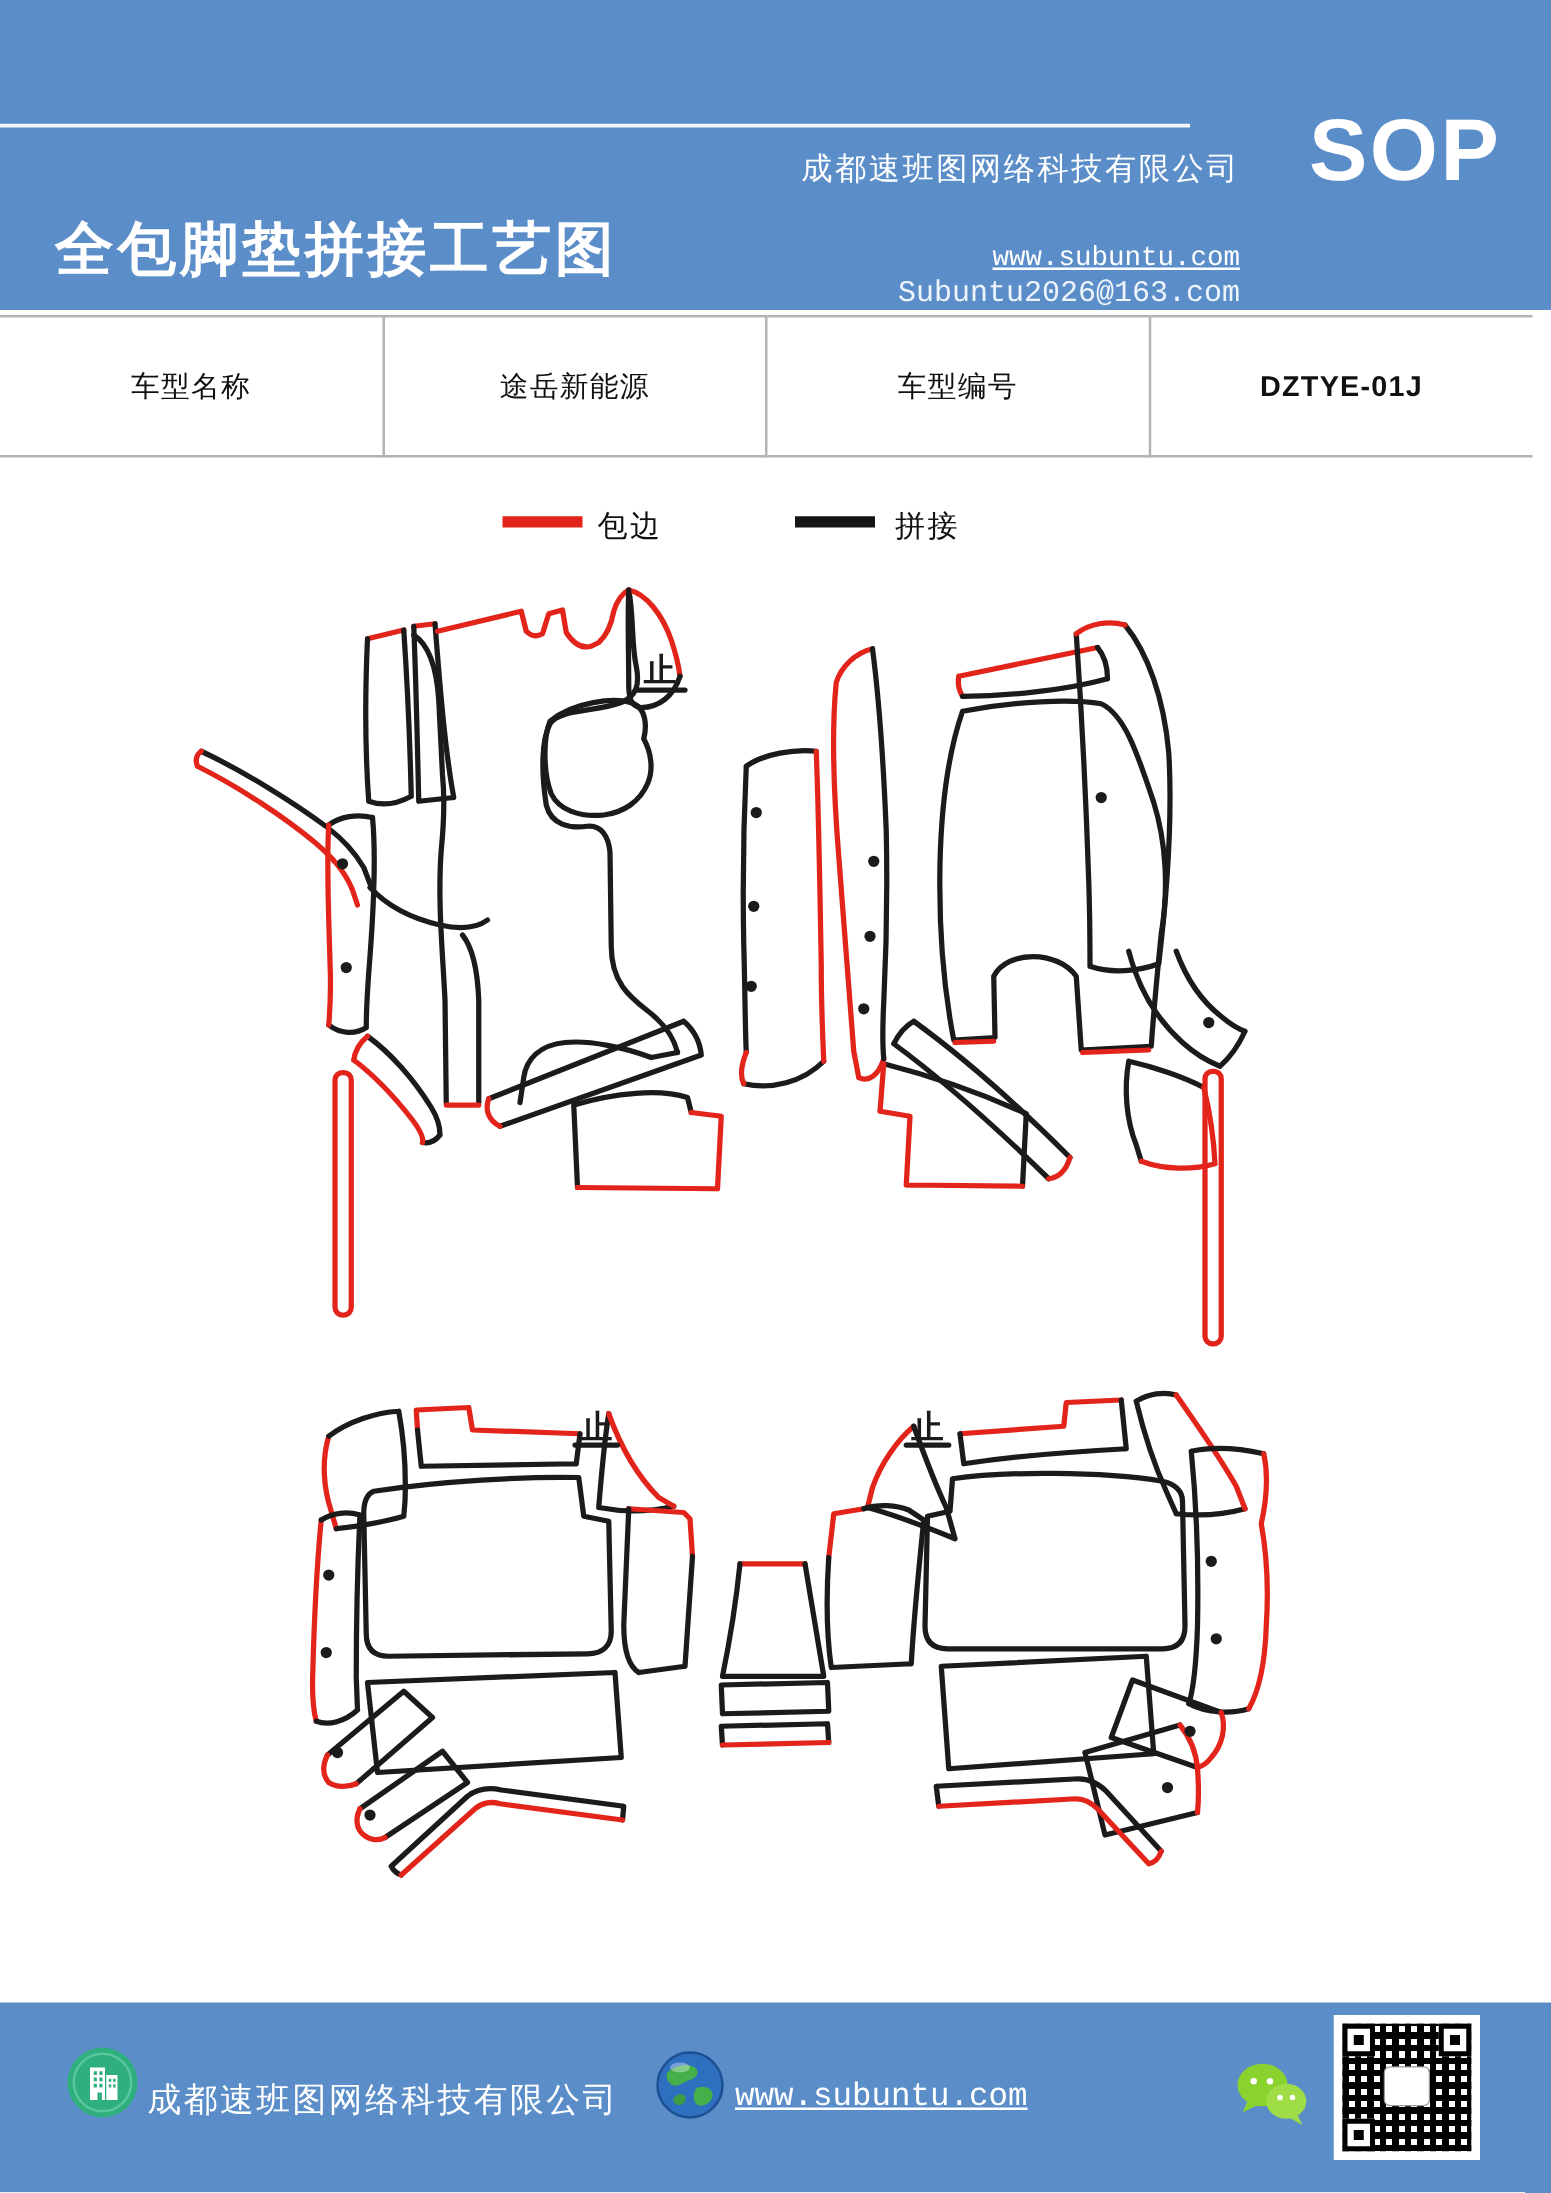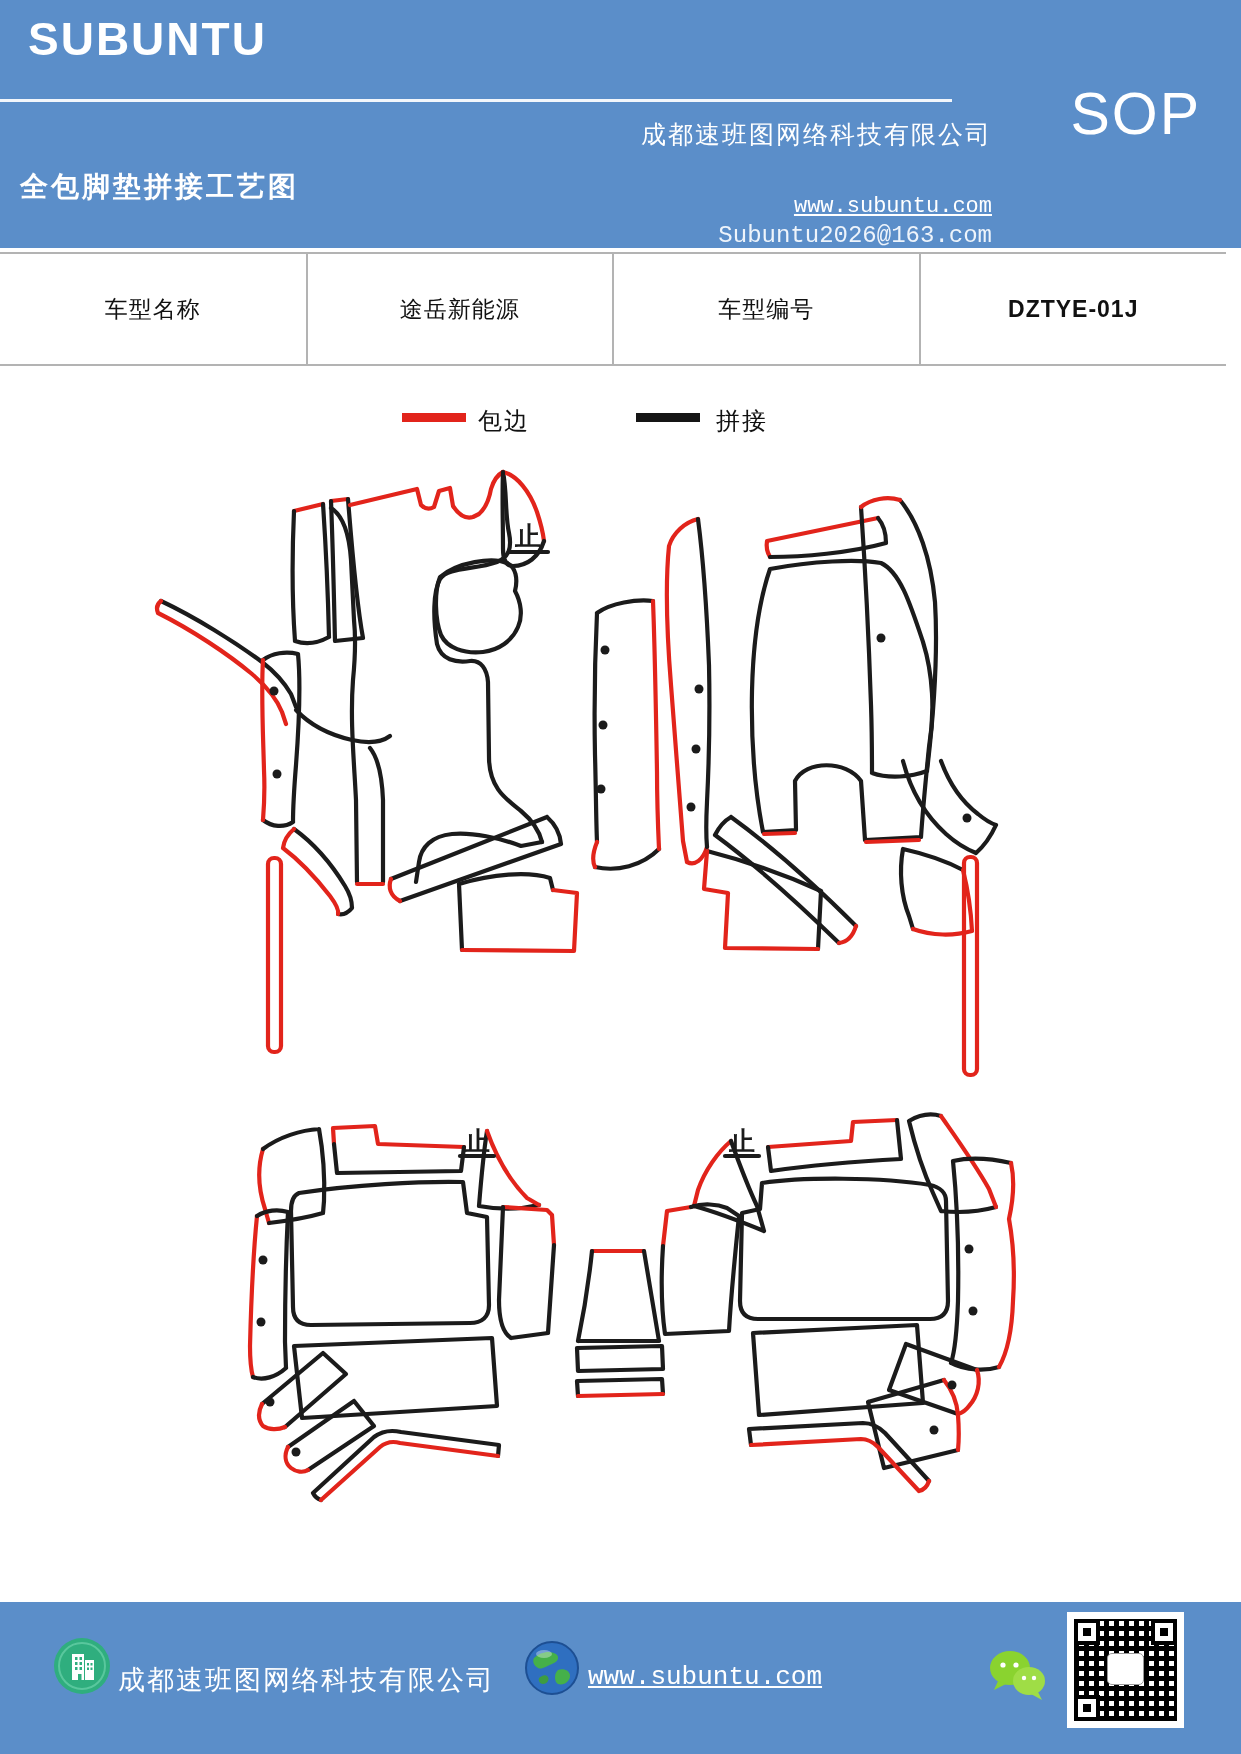--- a/index.html
+++ b/index.html
@@ -4,25 +4,25 @@
 <style>
   * { margin:0; padding:0; box-sizing:border-box; }
   html,body { background:#fff; }
   body { font-family:"Liberation Sans", sans-serif; }
   .page { position:relative; width:1241px; height:1754px; background:#fff; overflow:hidden; margin:0 auto; }
 
   
   .header { position:absolute; left:0; top:0; width:1241px; height:248px; background:#5b8ec9; }
   .brand { position:absolute; left:28px; top:12px; color:#fff; font-size:46px; font-weight:800; letter-spacing:2px; }
   .header-rule { position:absolute; left:0; top:99px; width:952px; height:3px; background:#f2f6fb; }
-  .doc-title { position:absolute; left:20px; top:168px; color:#fff; font-size:28px; font-weight:700; letter-spacing:3px;font-family:Liberation Serif, serif; }
+  .doc-title { position:absolute; left:44px; top:168px; color:#fff; font-size:47px; font-weight:700; letter-spacing:3px;font-family:Liberation Serif, serif; }
   .header-company { position:absolute; right:249px; top:118px; color:#fff; font-size:25px; letter-spacing:2px; font-family:"Liberation Serif", serif; }
   .header-site { position:absolute; right:249px; top:194px; color:#fff; font-size:22px; text-decoration:underline; font-family:"Liberation Mono", monospace; }
   .header-mail { position:absolute; right:249px; top:222px; color:#eef4fb; font-size:24px; font-family:"Liberation Mono", monospace; }
-  .sop { position:absolute; right:40px; top:80px; color:#fff; font-size:59px; font-weight:400; letter-spacing:2px; }
+  .sop { position:absolute; right:40px; top:80px; color:#fff; font-size:70px; font-weight:700; letter-spacing:2px; }
 
   
   .info-table { position:absolute; left:0; top:252px; width:1226px; height:114px; border-collapse:collapse; table-layout:fixed; background:#fff; }
   .info-table td { border:2px solid #b3b3b3; text-align:center; vertical-align:middle; font-size:23px; color:#111; height:57px; letter-spacing:1px; }
   .info-table tr td:first-child { border-left:none; }
   .info-table tr td:last-child { border-right:none;font-weight:bold; }
 
   
   .legend-swatch { position:absolute; height:9px; }
   .legend-label { position:absolute; top:405px; font-size:24px; color:#111; letter-spacing:2px; }
@@ -57,21 +57,20 @@
   .qr-finder::after { content:""; position:absolute; left:5px; top:5px; width:8px; height:8px; background:#000; }
   .qr-f1 { left:0; top:0; } .qr-f2 { right:0; top:0; } .qr-f3 { left:0; bottom:0; }
   .qr-center { position:absolute; left:33px; top:34px; width:37px; height:32px; background:#fff; border-radius:5px; border:1px solid #999; }
 </style>
 </head>
 <body>
 
 <div class="page">
 
   <div class="header">
-    <div class="brand">SUBUNTU</div>
     <div class="header-rule"></div>
     <div class="doc-title">全包脚垫拼接工艺图</div>
     <div class="header-company">成都速班图网络科技有限公司</div>
     <div class="header-site">www.subuntu.com</div>
     <div class="header-mail">Subuntu2026@163.com</div>
     <div class="sop">SOP</div>
   </div>
 
   <table class="info-table">
     <tbody>

